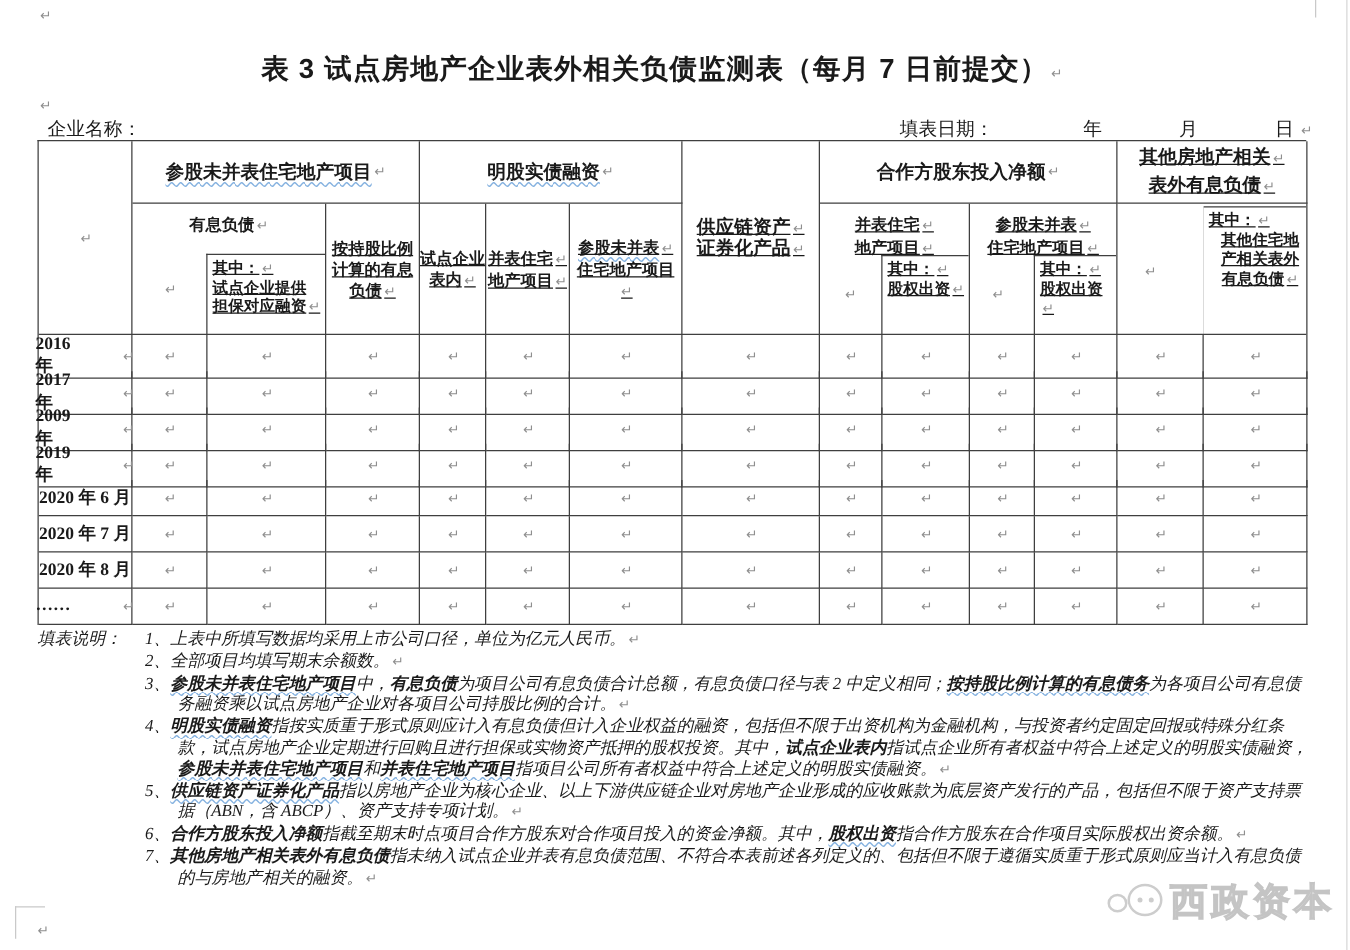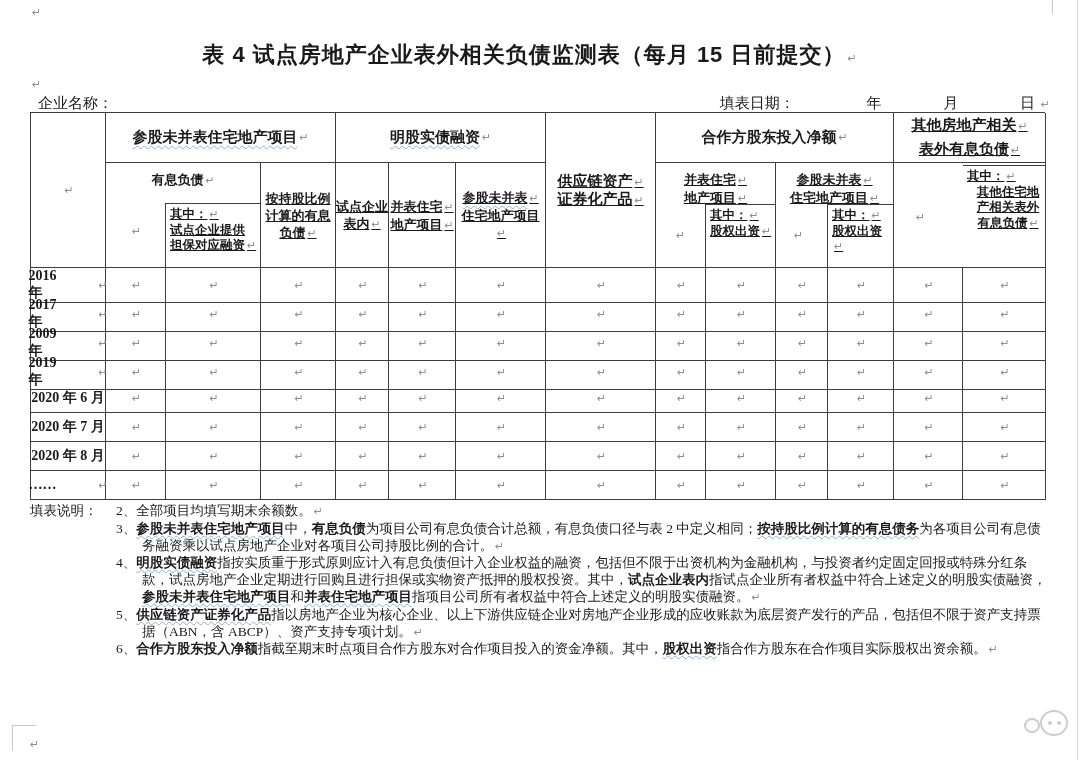--- a/index.html
+++ b/index.html
@@ -57,21 +57,21 @@
   .wavy { text-decoration:underline; text-decoration-style:wavy;
     text-decoration-color:#85b2e0; text-decoration-thickness:1px; text-underline-offset:3px; }
 
   .trow { height:29px; }
   .trow .cell { position:relative; border-right:1px solid #3f3f3f; border-bottom:1px solid #3f3f3f;
     display:flex; align-items:center; justify-content:center; font-size:14px; }
   .trow .label-cell { font-weight:700;gap:40px; }
 
   
   .notes { position:absolute; left:30px; top:503px; width:1022px; font-size:13.5px;
-    display:flex; line-height:16.8px; }
+    display:flex; line-height:16.8px;font-style:italic; }
   .notes-label { width:86px; flex:none; }
   .note-items { flex:1; }
   .note-item { padding-left:26px; text-indent:-26px; }
   .seg.b { font-weight:700; }
   .seg.w { text-decoration:underline; text-decoration-style:wavy;
     text-decoration-color:#85b2e0; text-decoration-thickness:1px; text-underline-offset:2px; }
 
   
   .watermark { position:absolute; right:12px; bottom:18px; display:flex; align-items:center;
     gap:6px; color:#cccccc; }
@@ -84,21 +84,21 @@
   .wm-text { font-size:30px; font-weight:700; letter-spacing:3px; color:#d9d9d9;
     -webkit-text-stroke:1px #c4c4c4; font-family:"Liberation Sans", sans-serif; }
 </style>
 </head>
 <body>
 
 <div class="page">
 
   <span class="pilcrow lone" style="left:30px; top:6px;">↵</span>
 
-  <div class="title"><span>表 4 试点房地产企业表外相关负债监测表（每月 15 日前提交）</span><span class="pilcrow">↵</span></div>
+  <div class="title"><span>表 3 试点房地产企业表外相关负债监测表（每月 7 日前提交）</span><span class="pilcrow">↵</span></div>
 
   <span class="pilcrow lone" style="left:30px; top:78px;">↵</span>
 
   <div class="meta">
     <span class="company">企业名称：</span>
     <span class="dates">
       <span class="dlabel">填表日期：</span>
       <span class="unit">年</span>
       <span class="unit">月</span>
       <span class="unit">日</span>
@@ -573,36 +573,39 @@
           <div class="cell">
             <span class="pilcrow">↵</span>
           </div>
         </div>
       </div>
   </div>
 
   <div class="notes">
     <div class="notes-label">填表说明：</div>
     <div class="note-items" id="note-items">
+        <div class="note-item"><span class="note-no">1、</span><span class="seg">上表中所填写数据均采用上市公司口径，单位为亿元人民币。</span><span class="pilcrow">↵</span></div>
         <div class="note-item"><span class="note-no">2、</span><span class="seg">全部项目均填写期末余额数。</span><span class="pilcrow">↵</span></div>
         <div class="note-item"><span class="note-no">3、</span><span class="seg b w">参股未并表住宅地产项目</span><span class="seg">中，</span><span class="seg b">有息负债</span><span class="seg">为项目公司有息负债合计总额，有息负债口径与表 2 中定义相同；</span><span class="seg b w">按持股比例计算的有息债务</span><span class="seg">为各项目公司有息债务融资乘以试点房地产企业对各项目公司持股比例的合计。</span><span class="pilcrow">↵</span></div>
         <div class="note-item"><span class="note-no">4、</span><span class="seg b w">明股实债融资</span><span class="seg">指按实质重于形式原则应计入有息负债但计入企业权益的融资，包括但不限于出资机构为金融机构，与投资者约定固定回报或特殊分红条款，试点房地产企业定期进行回购且进行担保或实物资产抵押的股权投资。其中，</span><span class="seg b">试点企业表内</span><span class="seg">指试点企业所有者权益中符合上述定义的明股实债融资，</span><span class="seg b w">参股未并表住宅地产项目</span><span class="seg">和</span><span class="seg b w">并表住宅地产项目</span><span class="seg">指项目公司所有者权益中符合上述定义的明股实债融资。</span><span class="pilcrow">↵</span></div>
         <div class="note-item"><span class="note-no">5、</span><span class="seg b w">供应链资产证券化产品</span><span class="seg">指以房地产企业为核心企业、以上下游供应链企业对房地产企业形成的应收账款为底层资产发行的产品，包括但不限于资产支持票据（ABN，含 ABCP）、资产支持专项计划。</span><span class="pilcrow">↵</span></div>
         <div class="note-item"><span class="note-no">6、</span><span class="seg b">合作方股东投入净额</span><span class="seg">指截至期末时点项目合作方股东对合作项目投入的资金净额。其中，</span><span class="seg b w">股权出资</span><span class="seg">指合作方股东在合作项目实际股权出资余额。</span><span class="pilcrow">↵</span></div>
+        <div class="note-item"><span class="note-no">7、</span><span class="seg b">其他房地产相关表外有息负债</span><span class="seg">指未纳入试点企业并表有息负债范围、不符合本表前述各列定义的、包括但不限于遵循实质重于形式原则应当计入有息负债的与房地产相关的融资。</span><span class="pilcrow">↵</span></div>
       </div>
   </div>
 
   <div class="watermark">
     <div class="wm-icon">
       <div class="wm-bubble wm-small"></div>
       <div class="wm-bubble wm-big">
           <div class="wm-eye wm-e1"></div>
           <div class="wm-eye wm-e2"></div>
         </div>
     </div>
+    <div class="wm-text">西政资本</div>
   </div>
 
   <span class="pilcrow lone" style="left:28px; top:738px;">↵</span>
 
   <div class="edge-line"></div>
   <div class="cropmark">
     <div class="v" style="left:1052px; top:0; height:14px;"></div>
   </div>
   <div class="cropmark">
     <div class="h" style="left:12px; top:725px; width:24px;"></div>

